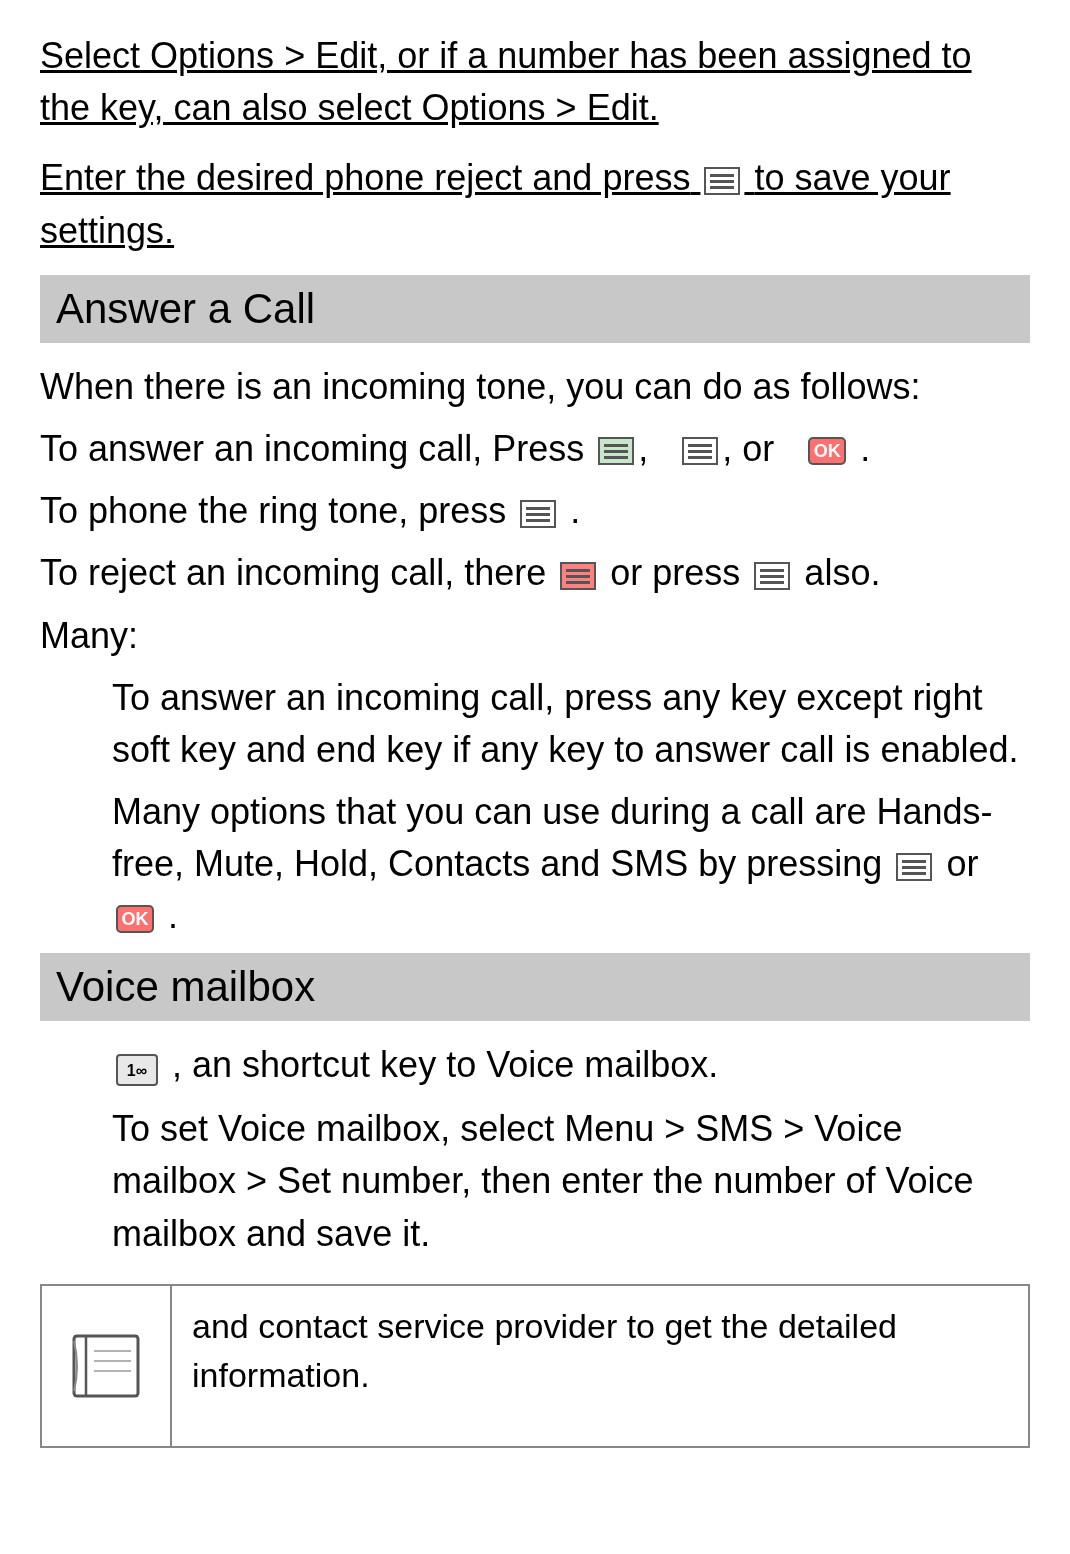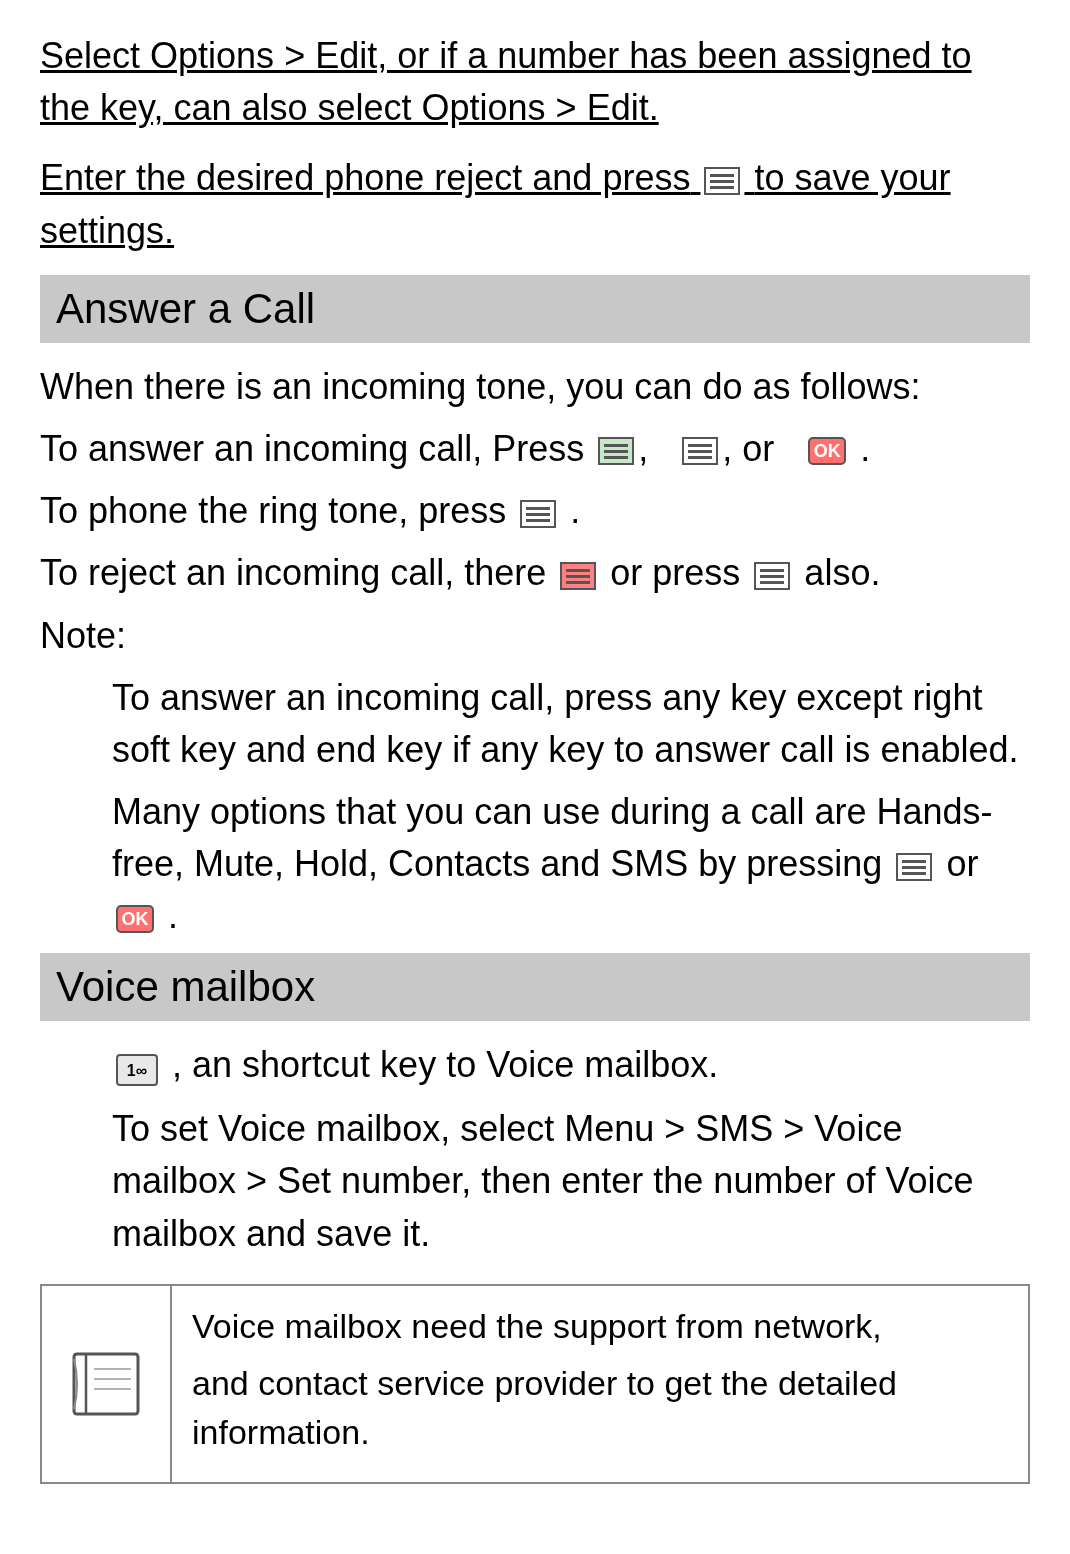--- a/index.html
+++ b/index.html
@@ -180,21 +180,21 @@
 </p>
 
 <p class="body-text">
   <span>To reject an incoming call, there</span>
   <span class="icon-menu-red"></span>
   <span>or press</span>
   <span class="icon-menu"></span>
   <span>also.</span>
 </p>
 
-<p class="body-text">Note:</p>
+<p class="body-text">Many:</p>
 
 <p class="indent-text">To answer an incoming call, press any key except right soft key and end key if any key to answer call is enabled.</p>
 
 <p class="indent-text">
   <span>Many options that you can use during a call are Hands-free, Mute, Hold, Contacts and SMS by pressing</span>
   <span class="icon-menu"></span>
   <span>or</span>
   <span class="icon-ok">OK</span>
   <span>.</span>
 </p>
@@ -228,16 +228,15 @@
 
       <line x1="8" y1="10" x2="72" y2="10" stroke="#555" stroke-width="2"></line>
       <line x1="8" y1="70" x2="72" y2="70" stroke="#555" stroke-width="2"></line>
 
       <line x1="28" y1="25" x2="65" y2="25" stroke="#999" stroke-width="1.5"></line>
       <line x1="28" y1="35" x2="65" y2="35" stroke="#999" stroke-width="1.5"></line>
       <line x1="28" y1="45" x2="65" y2="45" stroke="#999" stroke-width="1.5"></line>
     </svg>
   </div>
   <div class="note-box-content">
-    <p>Voice mailbox need the support from network,</p>
     <p>and contact service provider to get the detailed information.</p>
   </div>
 </div>
 
 </body></html>

